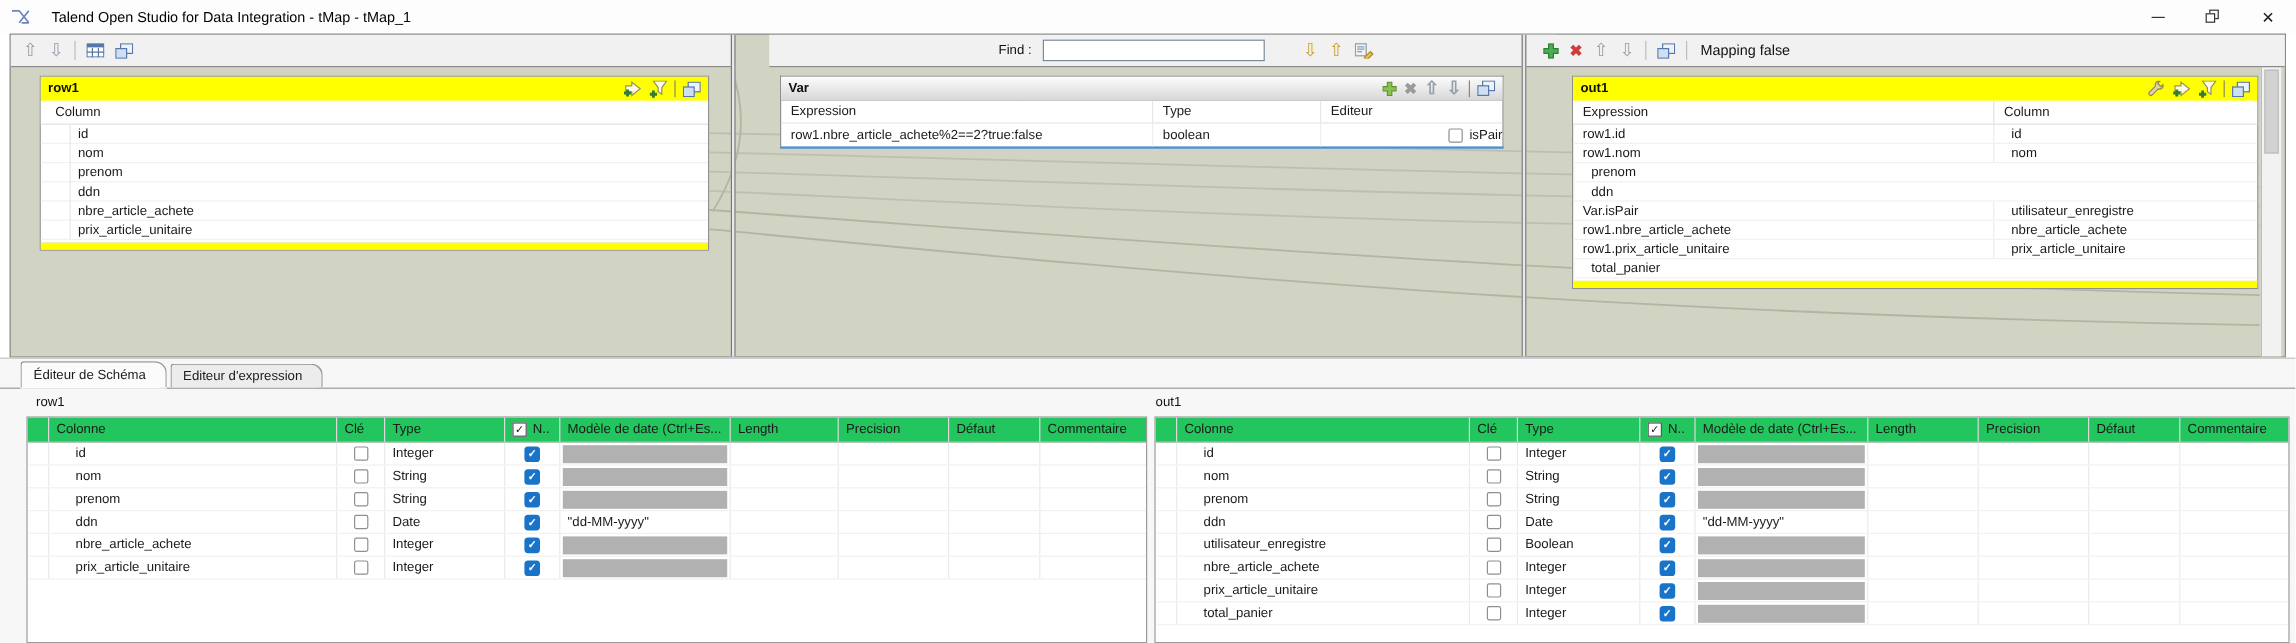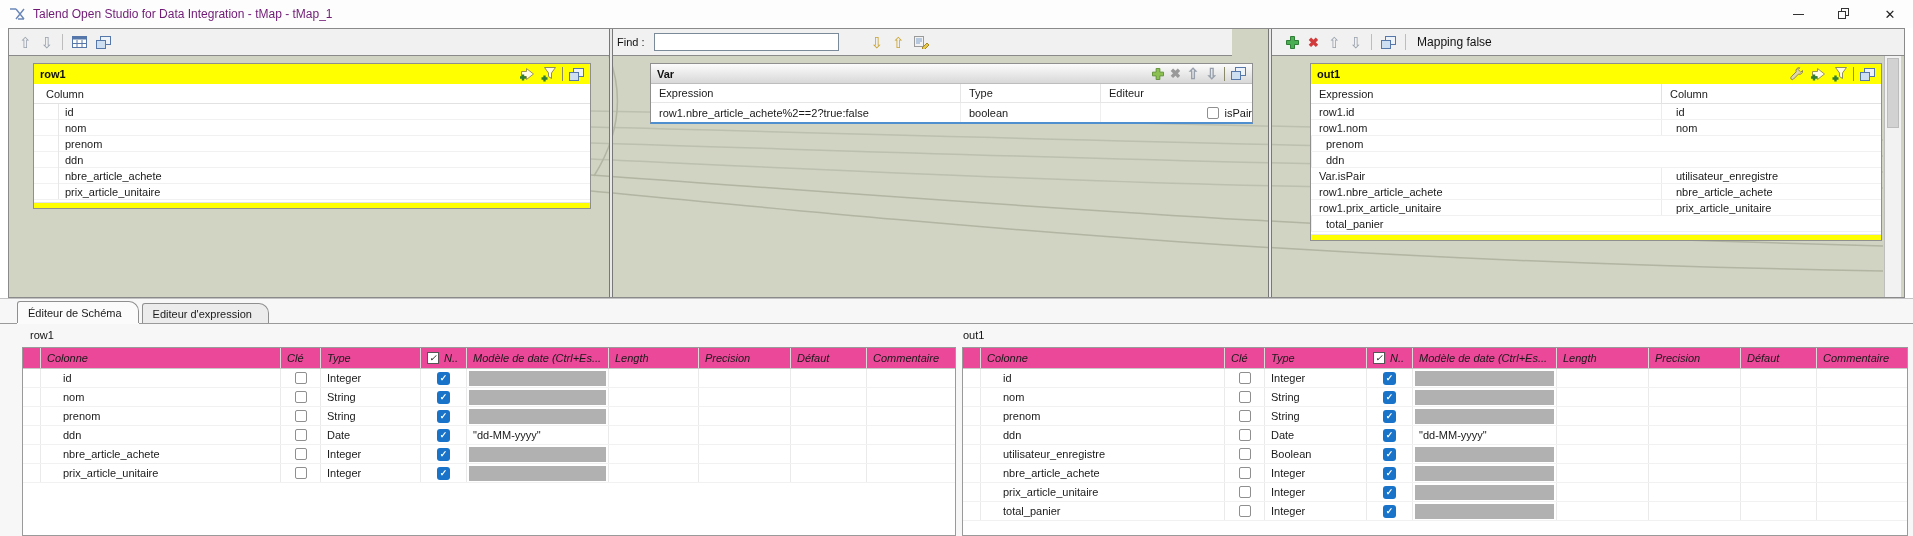--- a/index.html
+++ b/index.html
@@ -7,36 +7,36 @@
   body {
     width:1913px; height:536px; position:relative;
     font-family:"Liberation Sans", sans-serif; font-size:11px; color:#1a1a1a;
     background:#ffffff;
   }
 
   
   .titlebar { position:absolute; left:0; top:0; width:1913px; height:28px;
     background:#fdfdfd; display:flex; align-items:center; }
   .app-icon { margin-left:8px; display:flex; }
-  .title-text { margin-left:7px; font-size:12px; color:#701a75; }
+  .title-text { margin-left:17px; font-size:12px; color:#000000; }
   .win-controls { margin-left:auto; display:flex; height:100%; }
   .win-btn { width:46px; height:100%; display:flex; align-items:center; justify-content:center; }
   .min-glyph { width:11px; height:1px; background:#333; }
   .restore-glyph { position:relative; width:13px; height:12px; }
   .restore-back { position:absolute; left:3px; top:0; width:8px; height:8px; border:1px solid #333; }
   .restore-front { position:absolute; left:0; top:3px; width:8px; height:8px; border:1px solid #333; background:#fdfdfd; }
   .close-glyph { font-size:13px; color:#222; }
 
   
   .top-section { position:absolute; left:8px; top:28px; width:1897px; height:270px;
     border:1px solid #8a8a8a; background:#d1d3c3; }
   .region-toolbar { position:absolute; top:0; height:27px; background:#f1f1f1;
     border-bottom:1px solid #8a8a8a; display:flex; align-items:center; gap:9px; z-index:4; }
   .tb-left   { left:0;      width:600px; padding-left:10px; }
-  .tb-mid    { left:568px;  width:655px; padding-left:40px; }
+  .tb-mid    { left:632px;  width:655px; padding-left:40px;justify-content:center; }
   .tb-right  { left:1263px; width:632px; padding-left:14px; }
   .tbtn { display:flex; align-items:center; justify-content:center; }
   .arrow-gray { font-size:15px; color:#97a0ab; line-height:1; }
   .arrow-gold { font-size:15px; color:#c9a22e; line-height:1; }
   .x-red { font-size:13px; font-weight:bold; color:#d23b3b; line-height:1; }
   .x-gray { font-size:13px; font-weight:bold; color:#9a9a9a; line-height:1; }
   .tsep { width:1px; height:16px; background:#bdbdbd; }
   .find-label { color:#111; }
   .find-input { width:185px; height:18px; border:1px solid #7a8a99; background:#fff;
     font-family:"Liberation Sans", sans-serif; font-size:11px; padding:0 4px; outline:none; }
@@ -99,21 +99,21 @@
   .tab.active { background:#fbfbfb; height:22px; z-index:3; box-shadow:0 1px 0 #fbfbfb; }
 
   .table-label { position:absolute; top:30px; color:#111; }
   .lbl-left { left:30px; } .lbl-right { left:963px; }
 
   .sch-table { position:absolute; top:48px; background:#fff; border:1px solid #9a9a9a; overflow:hidden; }
   .sch-left { left:22px; width:934px; height:189px; }
   .sch-right { left:962px; width:946px; height:189px; }
   .gl { grid-template-columns:18px 240px 40px 100px 46px 142px 90px 92px 76px 1fr; }
   .gr { grid-template-columns:18px 244px 40px 102px 46px 144px 92px 92px 76px 1fr; }
-  .sch-head { display:grid; height:21px; align-items:center; border-bottom:1px solid #c9c9c9; background:#ec4899;font-style:italic; }
+  .sch-head { display:grid; height:21px; align-items:center; border-bottom:1px solid #c9c9c9; background:#22c55e; }
   .sch-row { display:grid; height:19px; align-items:center; border-bottom:1px solid #f1f1f1; }
   .sc { height:100%; display:flex; align-items:center; padding-left:6px;
     border-right:1px solid #eaeaea; overflow:hidden; white-space:nowrap; }
   .sch-head .sc { border-right:1px solid #dadada; }
   .sc:last-child { border-right:none; }
   .sc.sel { padding:0; }
   .sc.name { padding-left:22px; }
   .sc.ccell { justify-content:center; padding:0; }
   .sc.dcell { padding:0; }
   .nlab { margin-left:5px; }

